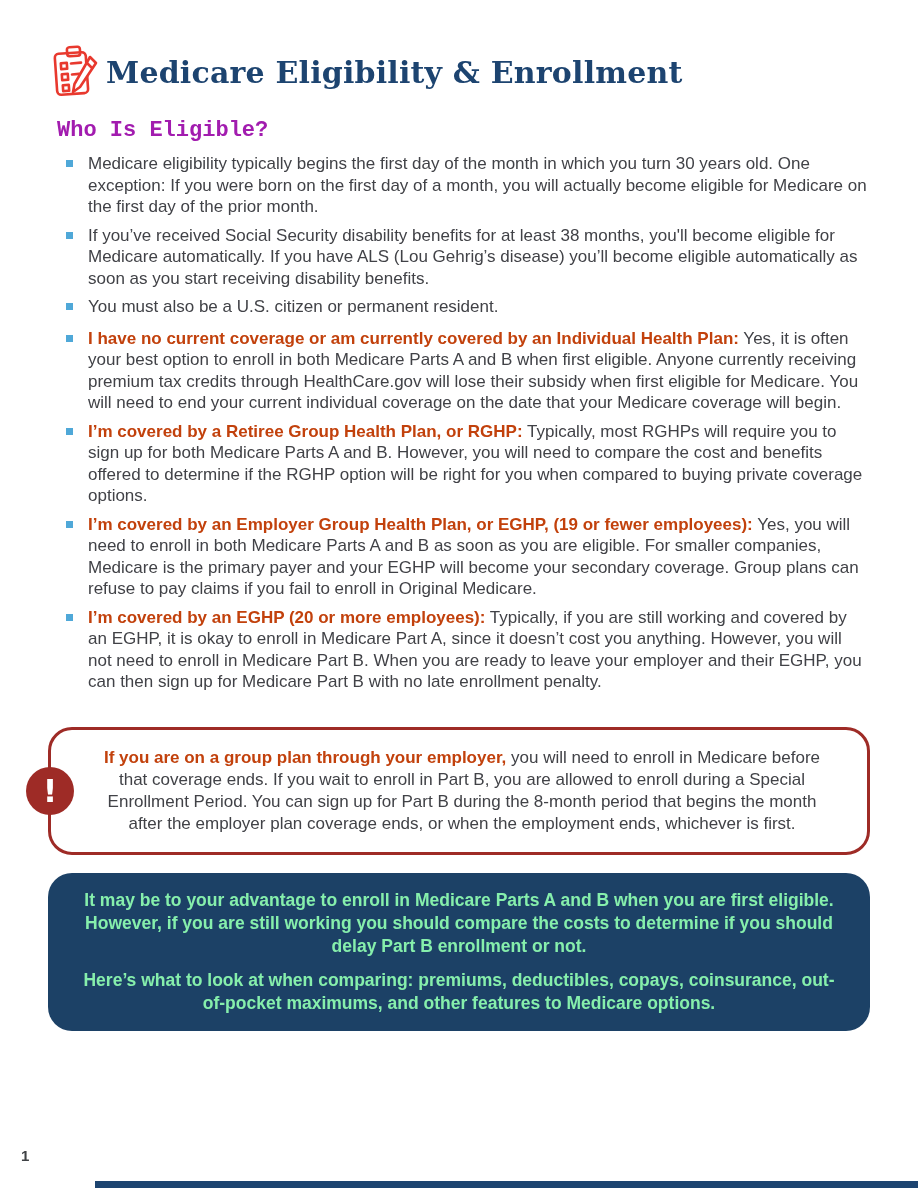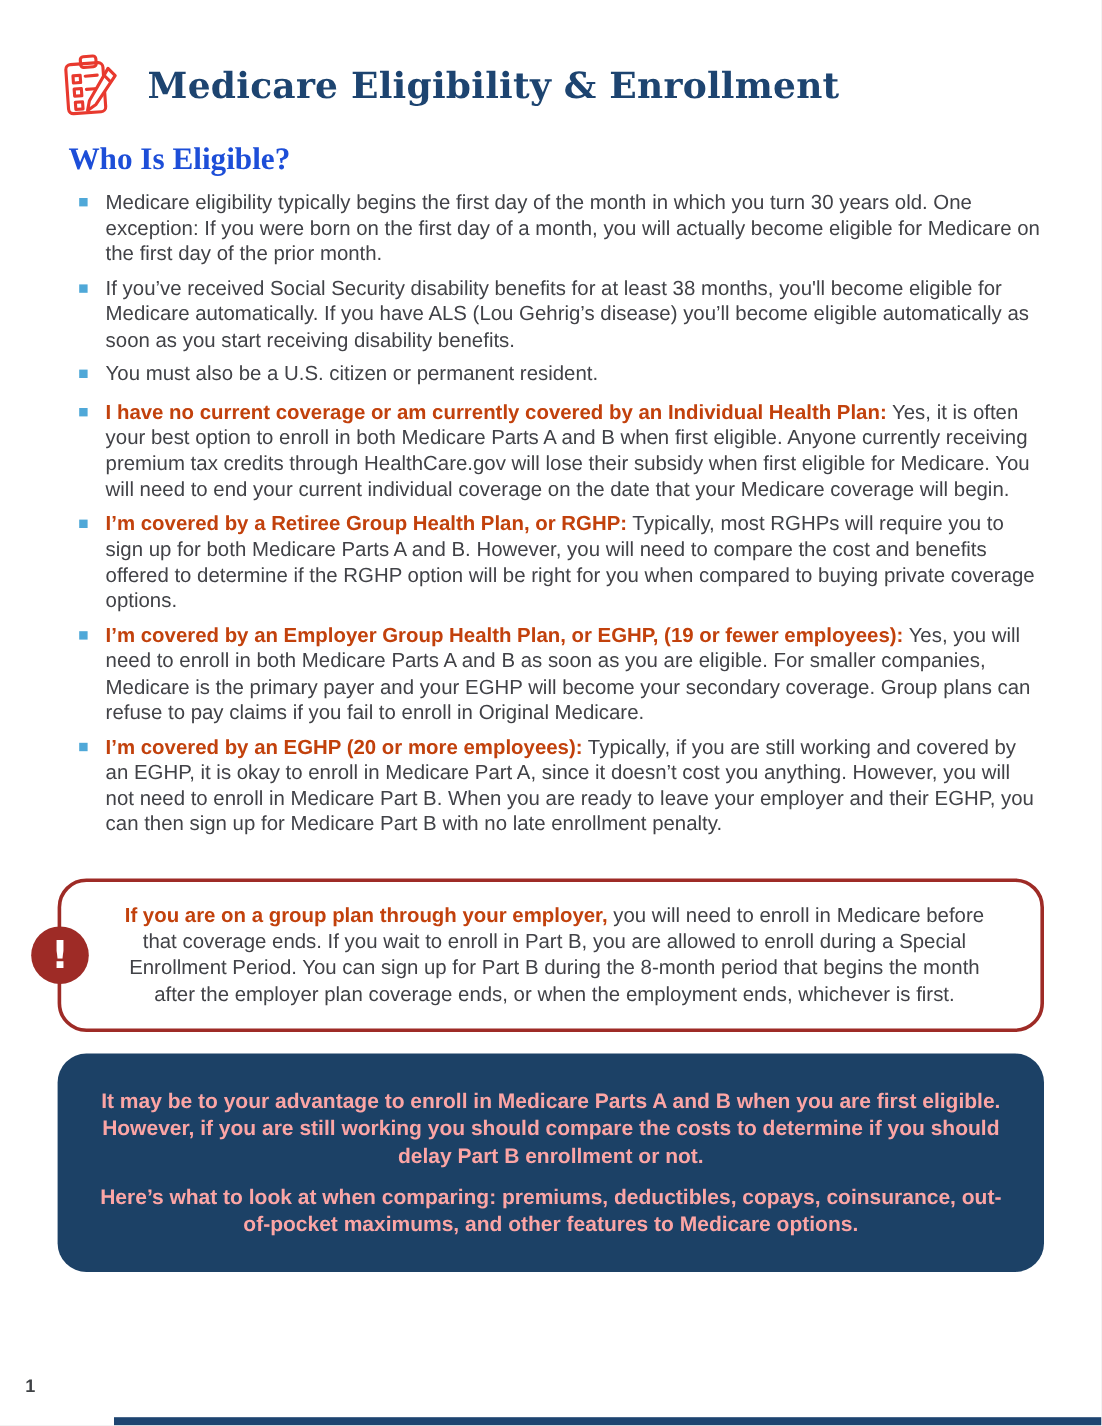--- a/index.html
+++ b/index.html
@@ -10,37 +10,37 @@
     height: 1188px;
     margin: 0 auto;
     background: #ffffff;
     overflow: hidden;
     font-family: "Liberation Sans", sans-serif;
   }
   
   .header {
     display: flex;
     align-items: center;
-    gap: 21px;
+    gap: 4px;
     margin: 44px 48px 0 48px;
   }
   .header-icon { width: 54px; height: 56px; flex: 0 0 auto; }
   h1.doc-title {
     font-family: "DejaVu Serif", "Liberation Serif", serif;
     font-weight: bold;
     font-size: 30px;
     color: #1d4470;
     letter-spacing: 0.2px;
   }
   
   h2.section-heading {
-    font-family: Liberation Serif, serif;
+    font-family: Liberation Mono, monospace;
     font-weight: bold;
-    font-size: 26px;
-    color: #1d4ed8;
+    font-size: 22px;
+    color: #a21caf;
     margin: 18px 48px 0 57px;
   }
   
   ul.bullet-list {
     list-style: none;
     margin: 10px 48px 0 88px;
   }
   ul.bullet-list li {
     position: relative;
     font-size: 17px;
@@ -85,23 +85,23 @@
     font-weight: bold;
     font-size: 32px;
     font-family: "DejaVu Sans", sans-serif;
     line-height: 1;
   }
   
   .info-box {
     margin: 18px 48px 0 48px;
     background: #1c4166;
     border-radius: 24px;
-    padding: 28px 34px;
+    padding: 16px 34px;
     text-align: center;
-    color: #fca5a5;
+    color: #86efac;
     font-weight: bold;
     font-size: 17.5px;
     line-height: 23px;
   }
   .info-box p + p { margin-top: 11px; text-align: center; }
   
   .page-number {
     position: absolute;
     left: 21px;
     bottom: 24px;

